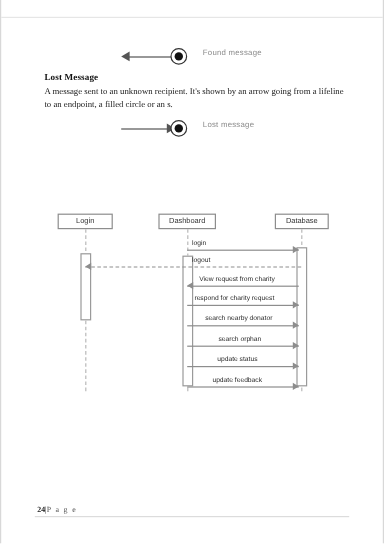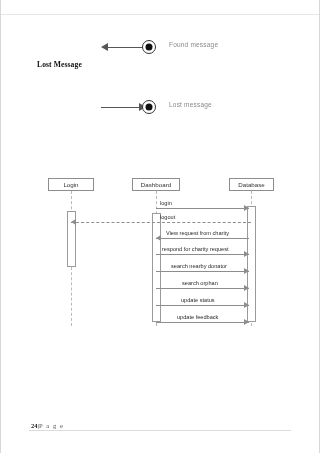--- a/index.html
+++ b/index.html
@@ -111,20 +111,21 @@
 
   <div class="msg-illus" style="left:100px;top:40px;width:180px;">
     <div class="arrow-left" style="left:0px;"></div>
     <div class="msg-line" style="left:6px;width:42px;"></div>
     <div class="dot" style="left:41px;"></div>
     <div class="illus-label" style="left:68px;">Found message</div>
   </div>
 
   <div class="head" style="top:60px;">Lost Message</div>
 
+  <div class="para" style="top:71px;">A message sent to an unknown recipient. It's shown by an arrow going from a lifeline to an endpoint, a filled circle or an s.</div>
 
   <div class="msg-illus" style="left:100px;top:100px;width:180px;">
     <div class="msg-line" style="left:0px;width:45px;"></div>
     <div class="arrow-right" style="left:38px;"></div>
     <div class="dot" style="left:41px;"></div>
     <div class="illus-label" style="left:68px;">Lost message</div>
   </div>
 
   <div id="diagram">
 

